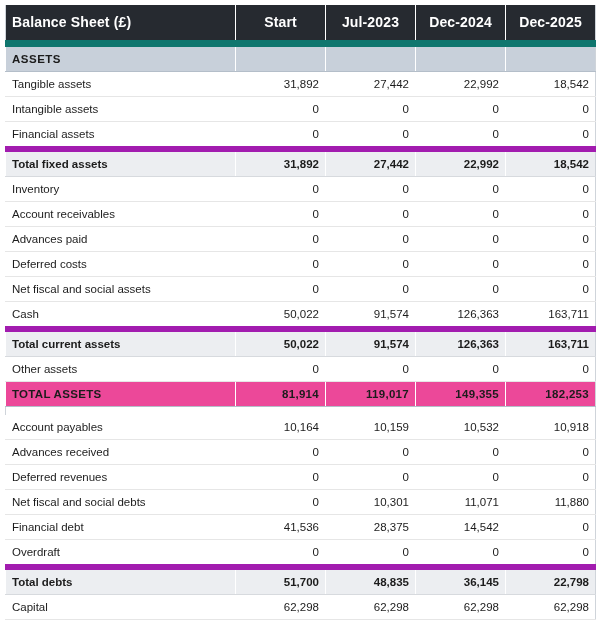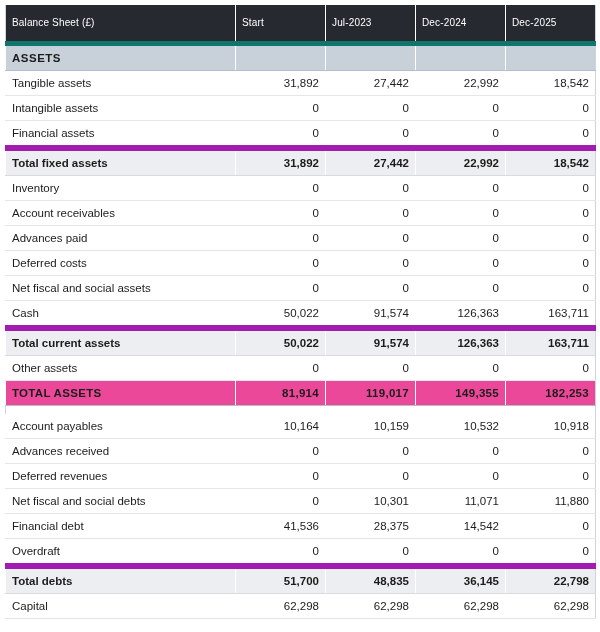--- a/index.html
+++ b/index.html
@@ -39,36 +39,36 @@
     white-space: nowrap;
     overflow: hidden;
     font-weight: normal;
     border-left: 1px solid transparent;
   }
 
   
   tr.hdr th {
     background: #262a30;
     color: #ffffff;
-    font-weight: normal;
-    font-size: 10px;
+    font-weight: bold;
+    font-size: 14px;
     height: 38px;
     line-height: 25px;
     letter-spacing: 0.15px;
   }
   tr.hdr th.lbl { text-align: left; }
-  tr.hdr th.num { text-align: left; }
+  tr.hdr th.num { text-align: center; }
 
   
   tr.section td {
     background: #c8d0da;
     font-weight: bold;
     letter-spacing: 0.5px;
     font-size: 11.5px;
-    border-top: 5px solid #0f766e;
+    border-top: 7px solid #0f766e;
     border-bottom: 1px solid #b4bec9;
   }
 
   
   tr.row td {
     background: #ffffff;
     border-bottom: 1px solid #e6e6e6;
   }
 
   

